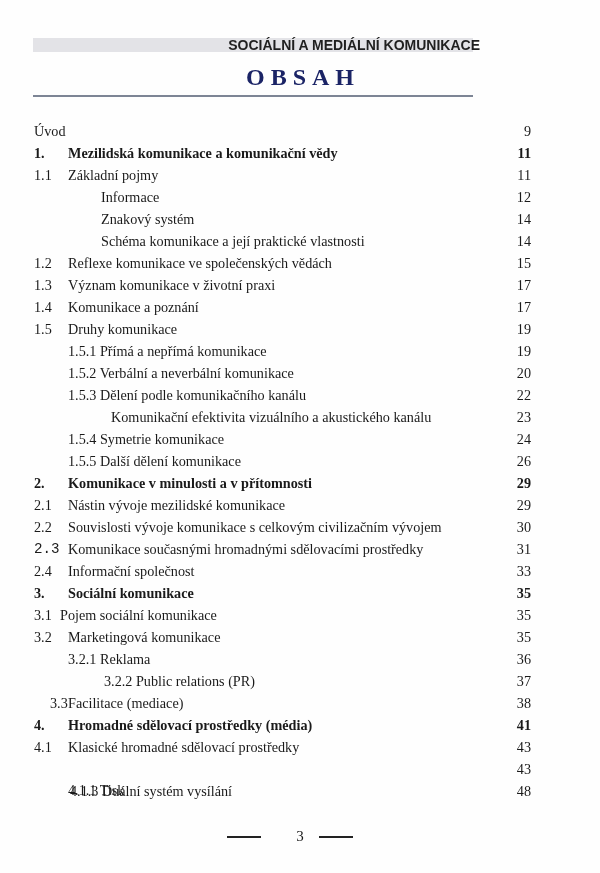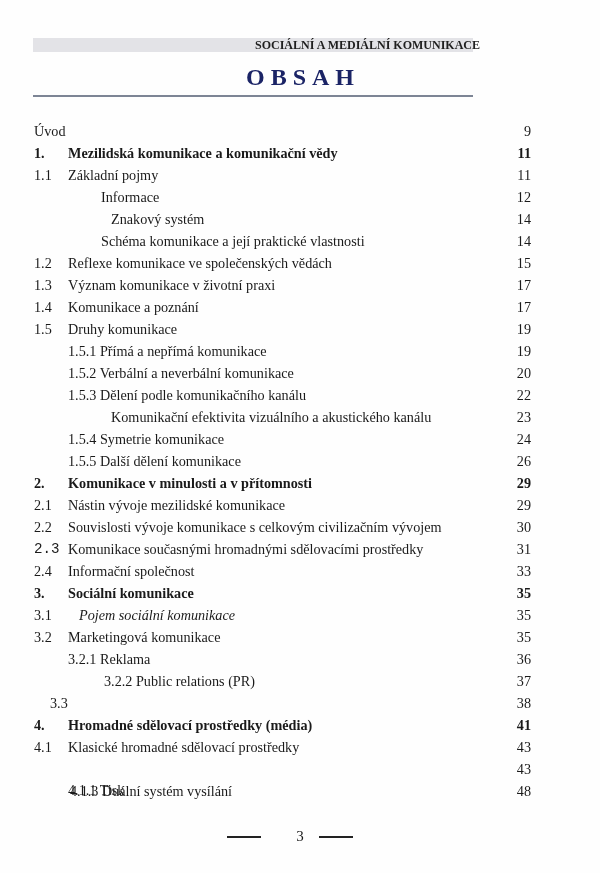--- a/index.html
+++ b/index.html
@@ -33,22 +33,22 @@
       position: absolute;
       left: 33px;
       top: 37px;
       width: 440px;
       height: 16px;
     }
     .header-text-inner {
       position: absolute;
       right: -7px;
       top: 0;
-      font-family: Liberation Serif, serif;
-      font-size: 12px;
+      font-family: Liberation Sans, sans-serif;
+      font-size: 14px;
       font-weight: bold;
       color: #1f1f1f;
       white-space: nowrap;
       line-height: 16px;
     }
     .title {
       position: absolute;
       left: 0;
       width: 600px;
       top: 64px;
@@ -154,21 +154,21 @@
       <div class="toc-row">
         <span class="num" style="left: 0px;">1.1</span>
         <span class="label" style="left: 34px;">Základní pojmy</span>
         <span class="page">11</span>
       </div>
       <div class="toc-row">
         <span class="label" style="left: 67px;">Informace</span>
         <span class="page">12</span>
       </div>
       <div class="toc-row">
-        <span class="label" style="left: 67px; margin-left: 10px;">Znakový systém</span>
+        <span class="label" style="left: 67px;">Znakový systém</span>
         <span class="page">14</span>
       </div>
       <div class="toc-row">
         <span class="label" style="left: 67px;">Schéma komunikace a její praktické vlastnosti</span>
         <span class="page">14</span>
       </div>
       <div class="toc-row">
         <span class="num" style="left: 0px;">1.2</span>
         <span class="label" style="left: 34px;">Reflexe komunikace ve společenských vědách</span>
         <span class="page">15</span>
@@ -237,38 +237,39 @@
         <span class="label" style="left: 34px;">Informační společnost</span>
         <span class="page">33</span>
       </div>
       <div class="toc-row bold">
         <span class="num" style="left: 0px;">3.</span>
         <span class="label" style="left: 34px;">Sociální komunikace</span>
         <span class="page">35</span>
       </div>
       <div class="toc-row">
         <span class="num" style="left: 0px;">3.1</span>
-        <span class="label" style="left: 45px; font-style: italic;">Pojem sociální komunikace</span>
+        <span class="label" style="left: 26px;">Pojem sociální komunikace</span>
         <span class="page">35</span>
       </div>
       <div class="toc-row">
         <span class="num" style="left: 0px;">3.2</span>
         <span class="label" style="left: 34px;">Marketingová komunikace</span>
         <span class="page">35</span>
       </div>
       <div class="toc-row">
         <span class="label" style="left: 34px;"><span>3.2.1</span> <span>Reklama</span></span>
         <span class="page">36</span>
       </div>
       <div class="toc-row">
         <span class="label" style="left: 34px; margin-left: 36px;"><span>3.2.2</span> <span>Public relations (PR)</span></span>
         <span class="page">37</span>
       </div>
       <div class="toc-row">
         <span class="num" style="left: 16px;">3.3</span>
+        <span class="label" style="left: 34px;">Facilitace (mediace)</span>
         <span class="page">38</span>
       </div>
       <div class="toc-row bold">
         <span class="num" style="left: 0px;">4.</span>
         <span class="label" style="left: 34px;">Hromadné sdělovací prostředky (média)</span>
         <span class="page">41</span>
       </div>
       <div class="toc-row">
         <span class="num" style="left: 0px;">4.1</span>
         <span class="label" style="left: 34px;">Klasické hromadné sdělovací prostředky</span>

